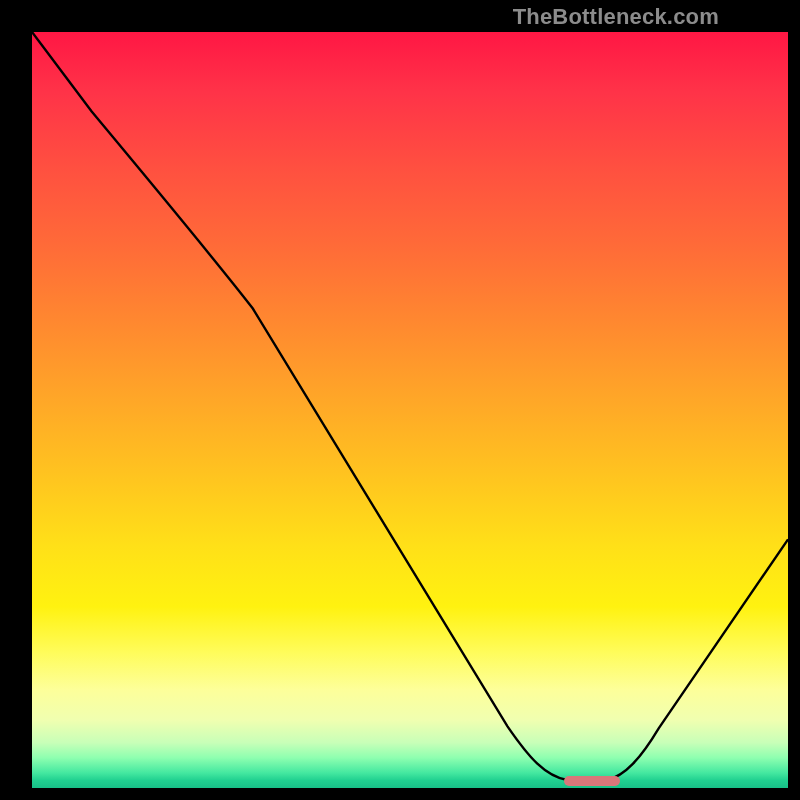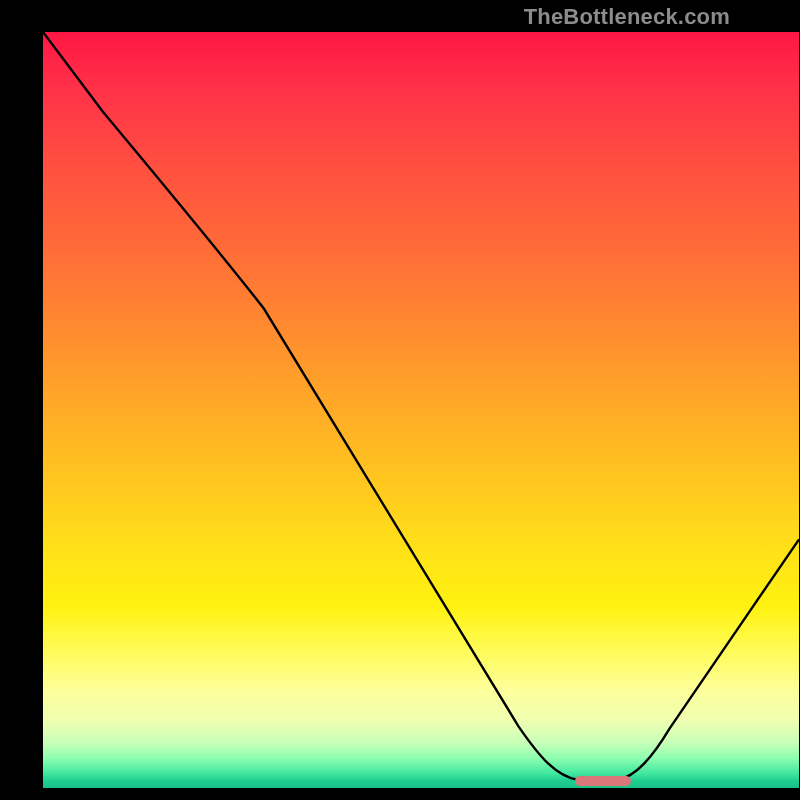--- a/index.html
+++ b/index.html
@@ -1,17 +1,17 @@
 <!DOCTYPE html>
 <html><head>
 <meta charset="utf-8">
 <style>
 *{margin:0;padding:0;box-sizing:border-box}
 body{background:#000;width:800px;height:800px;position:relative;font-family:Arial,sans-serif}
-.chart-outer{position:absolute;top:0;left:11px;width:731px;height:800px}
+.chart-outer{position:absolute;top:0;left:0;width:731px;height:800px}
 .plot-area{position:absolute;top:30px;left:30px;width:760px;height:760px;border:2px solid #000;overflow:hidden}
 .gradient-bg{position:absolute;inset:0;background:linear-gradient(to bottom,
   #ff1744 0%,
   #ff3348 8%,
   #ff5040 18%,
   #ff6a38 28%,
   #ff8730 38%,
   #ffa528 48%,
   #ffc220 58%,
   #ffe018 68%,

